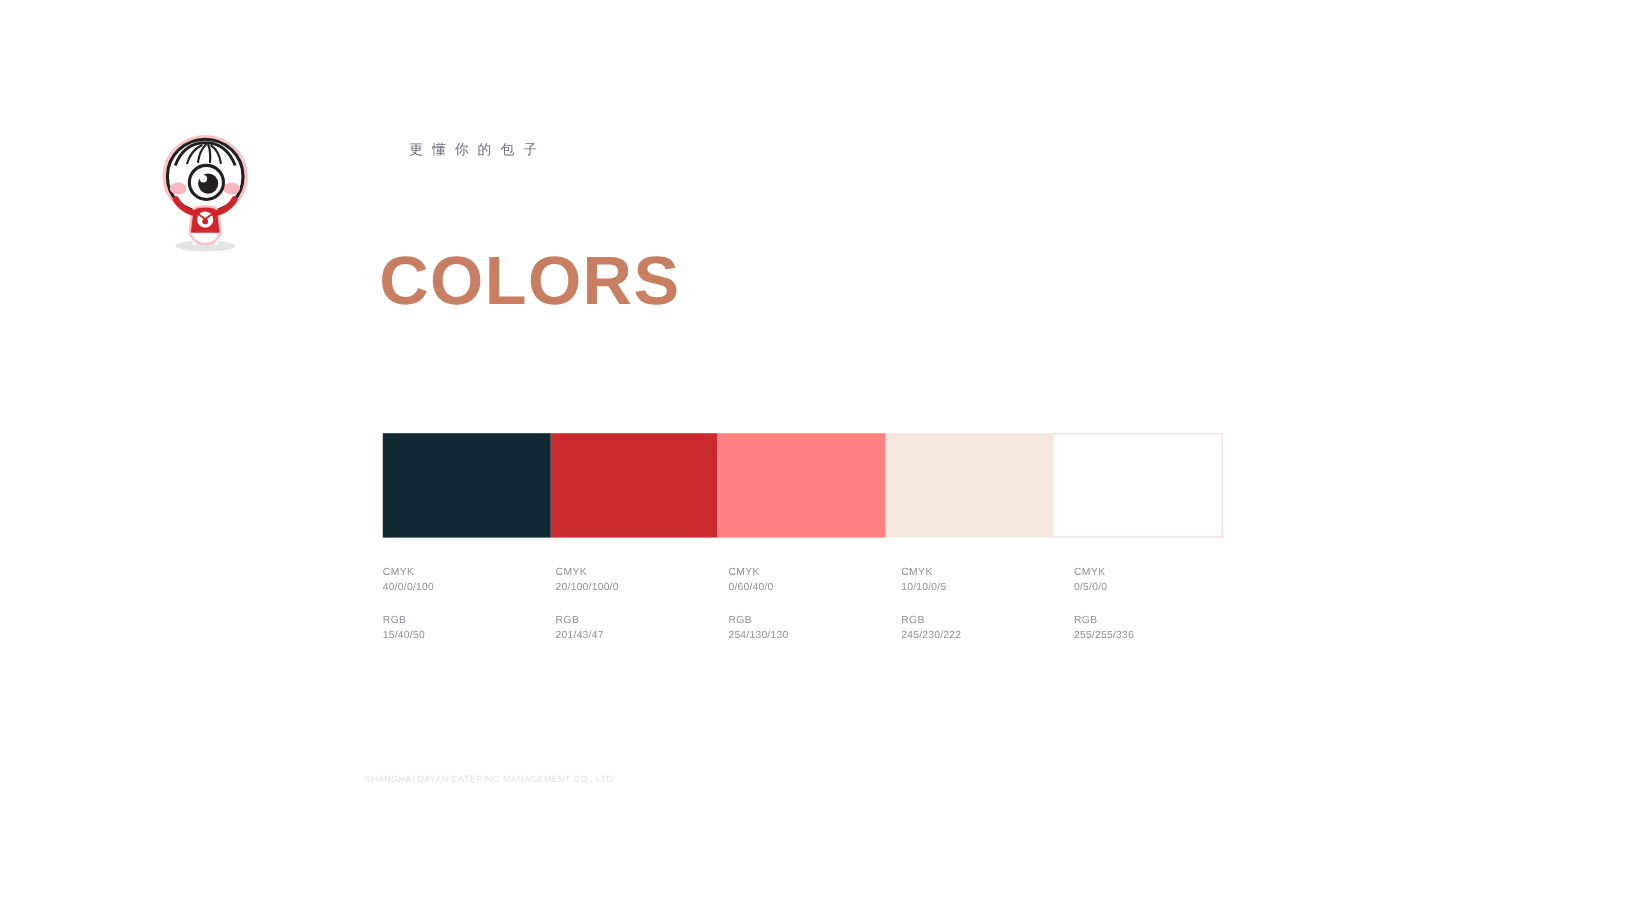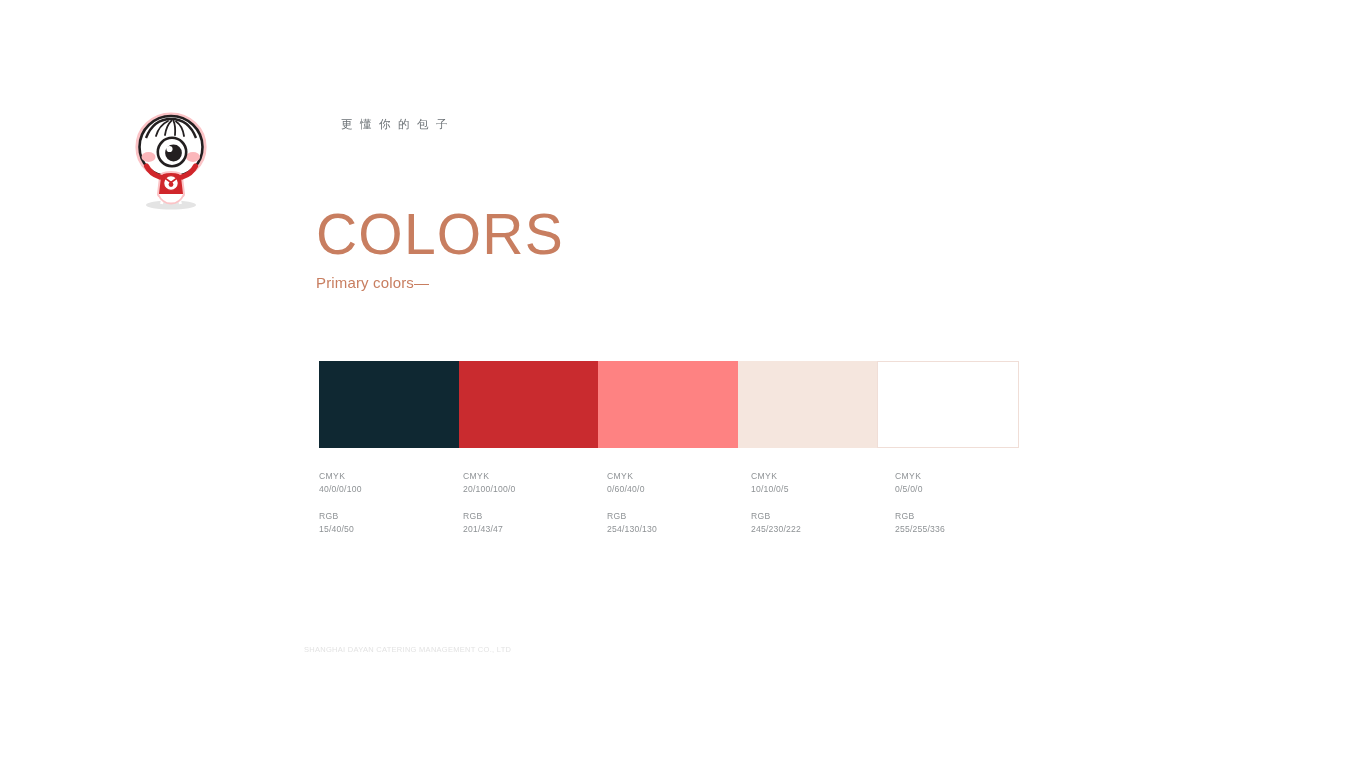--- a/index.html
+++ b/index.html
@@ -63,21 +63,21 @@
 
   
   .title-block {
     position: absolute;
     left: 316px;
     top: 204px;
   }
   .page-title {
     font-size: 57px;
     line-height: 60px;
-    font-weight: 400;
+    font-weight: 700;
     letter-spacing: 1.2px;
     color: #c87e60;
   }
   .page-subtitle {
     margin-top: 10px;
     font-size: 15px;
     letter-spacing: 0.15px;
     color: #c87e60;
   }
 
@@ -176,21 +176,20 @@
     </svg>
   </div>
 </div>
 
 <div class="tagline-block">
   <div class="tagline-cn">更懂你的包子</div>
 </div>
 
 <div class="title-block">
   <div class="page-title">COLORS</div>
-  <div class="page-subtitle">Primary colors—</div>
 </div>
 
 <div class="swatch-band" id="swatch-band">
     <div class="swatch" style="background: rgb(15, 40, 50);"></div>
     <div class="swatch" style="background: rgb(201, 43, 47);"></div>
     <div class="swatch" style="background: rgb(254, 130, 130);"></div>
     <div class="swatch" style="background: rgb(245, 230, 222);"></div>
     <div class="swatch" style="background: rgb(255, 255, 255); border: 1px solid rgb(240, 222, 215);"></div>
   </div>
 

